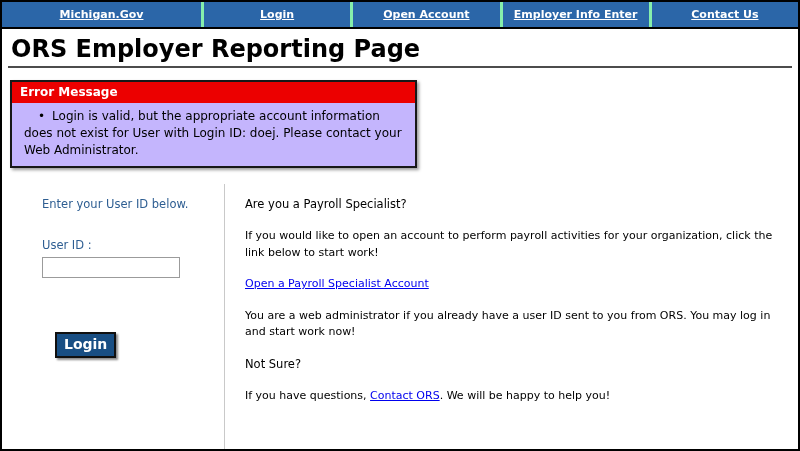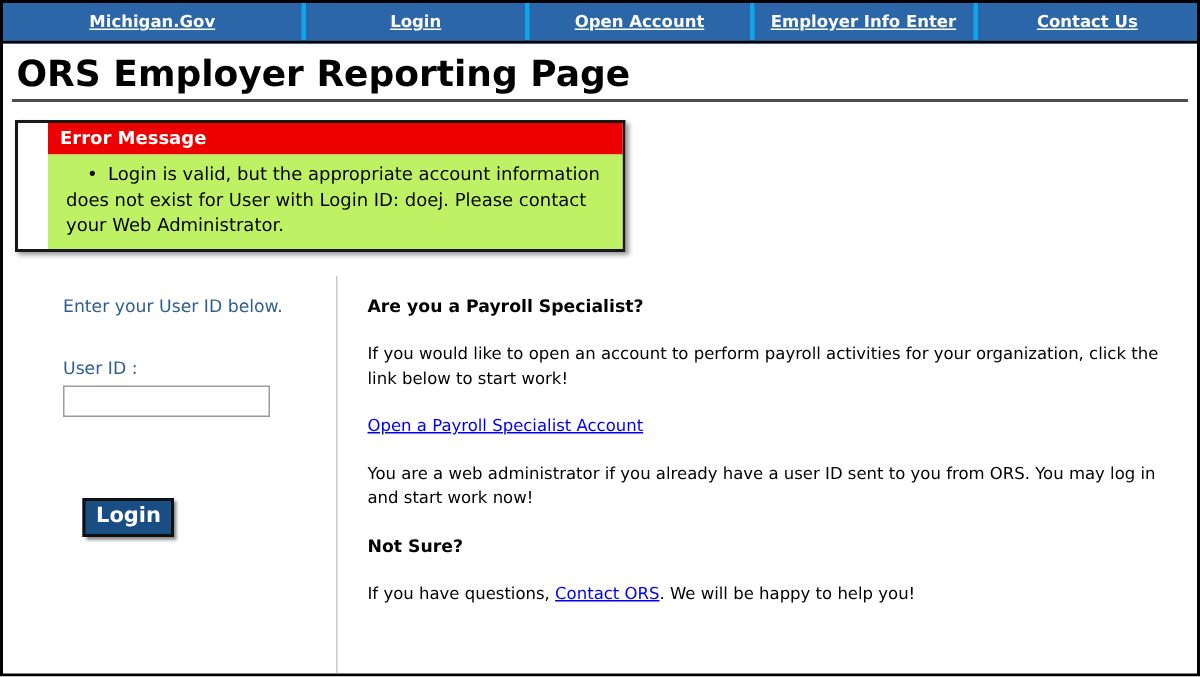--- a/index.html
+++ b/index.html
@@ -3,39 +3,39 @@
 <meta charset="utf-8">
 <style>
   * { margin:0; padding:0; box-sizing:border-box; }
   html,body { background:#fff; }
   body { width:800px; height:451px; font-family:"DejaVu Sans","Liberation Sans",sans-serif; }
 
   .page { width:800px; height:451px; border:2px solid #000; background:#fff;
           display:flex; flex-direction:column; overflow:hidden; }
 
   
-  .navbar { display:flex; gap:3px; background:#0ea5e9; border-bottom:2px solid #000;
+  .navbar { display:flex; gap:3px; background:#86efac; border-bottom:2px solid #000;
             flex:0 0 auto; height:27px; }
   .nav-cell { background:#2b66a8; color:#fff; font-weight:bold; font-size:11px;
               display:flex; align-items:center; justify-content:center;
               text-decoration:underline; cursor:pointer; white-space:nowrap; }
   .nav-first { flex:0 0 25%; }
   .nav-rest  { flex:1 1 0; }
 
   
   .title { font-size:24px; line-height:1.1; font-weight:bold; color:#000000;
            margin:7px 8px 4px 9px; }
   .rule { border:0; border-top:2px solid #4c4c4c; margin:0 6px; }
 
   
   .error-box { width:407px; margin:12px 0 0 8px; border:2px solid #181818;
-               box-shadow:2px 2px 3px #9b9b9b;padding-left:20px; }
+               box-shadow:2px 2px 3px #9b9b9b; }
   .error-head { background:#ec0000; color:#fff; font-weight:bold; font-size:12px;
                 padding:3px 8px 4px; }
-  .error-body { background:#bef264; color:#000; font-size:12px; line-height:1.4;
+  .error-body { background:#c4b5fd; color:#000; font-size:12px; line-height:1.4;
                 padding:5px 12px 7px; }
   .bullet { margin-left:14px; margin-right:7px; }
 
   
   .main { flex:1 1 auto; display:flex; margin-top:16px; min-height:0; }
 
   .left-col { flex:0 0 223px; border-right:1px solid #c9c9c9;
               padding:12px 8px 0 40px; color:#2e5e92; font-size:11.5px; }
   .instruction { line-height:1.45; }
   .uid-label { margin-top:25px; line-height:1.45; }
@@ -43,21 +43,21 @@
                border:1px solid #9b9b9b; background:#fff; font-size:12px;
                font-family:inherit; padding:0 4px; }
   .login-btn { display:inline-block; margin:54px 0 0 13px; background:#184e83;
                color:#fff; font-weight:bold; font-size:14px; line-height:1.2;
                border:2px solid #101010; box-shadow:2px 2px 2px #8a8a8a;
                padding:2px 7px 3px; cursor:pointer; font-family:inherit; }
 
   .right-col { flex:1 1 auto; min-width:0; padding:12px 16px 0 20px;
                color:#000; font-size:11px; line-height:1.5; }
   .right-col p { margin:0 0 15px; }
-  .heading { font-weight:bold; font-size:11.5px; }
+  .heading { font-weight:normal; font-size:11.5px; }
   a.text-link { color:#0000ee; text-decoration:underline; cursor:pointer; }
 </style>
 </head>
 <body>
 
 <div class="page">
 
   <div class="navbar">
     <a class="nav-cell nav-first">Michigan.Gov</a>
     <a class="nav-cell nav-rest">Login</a>

